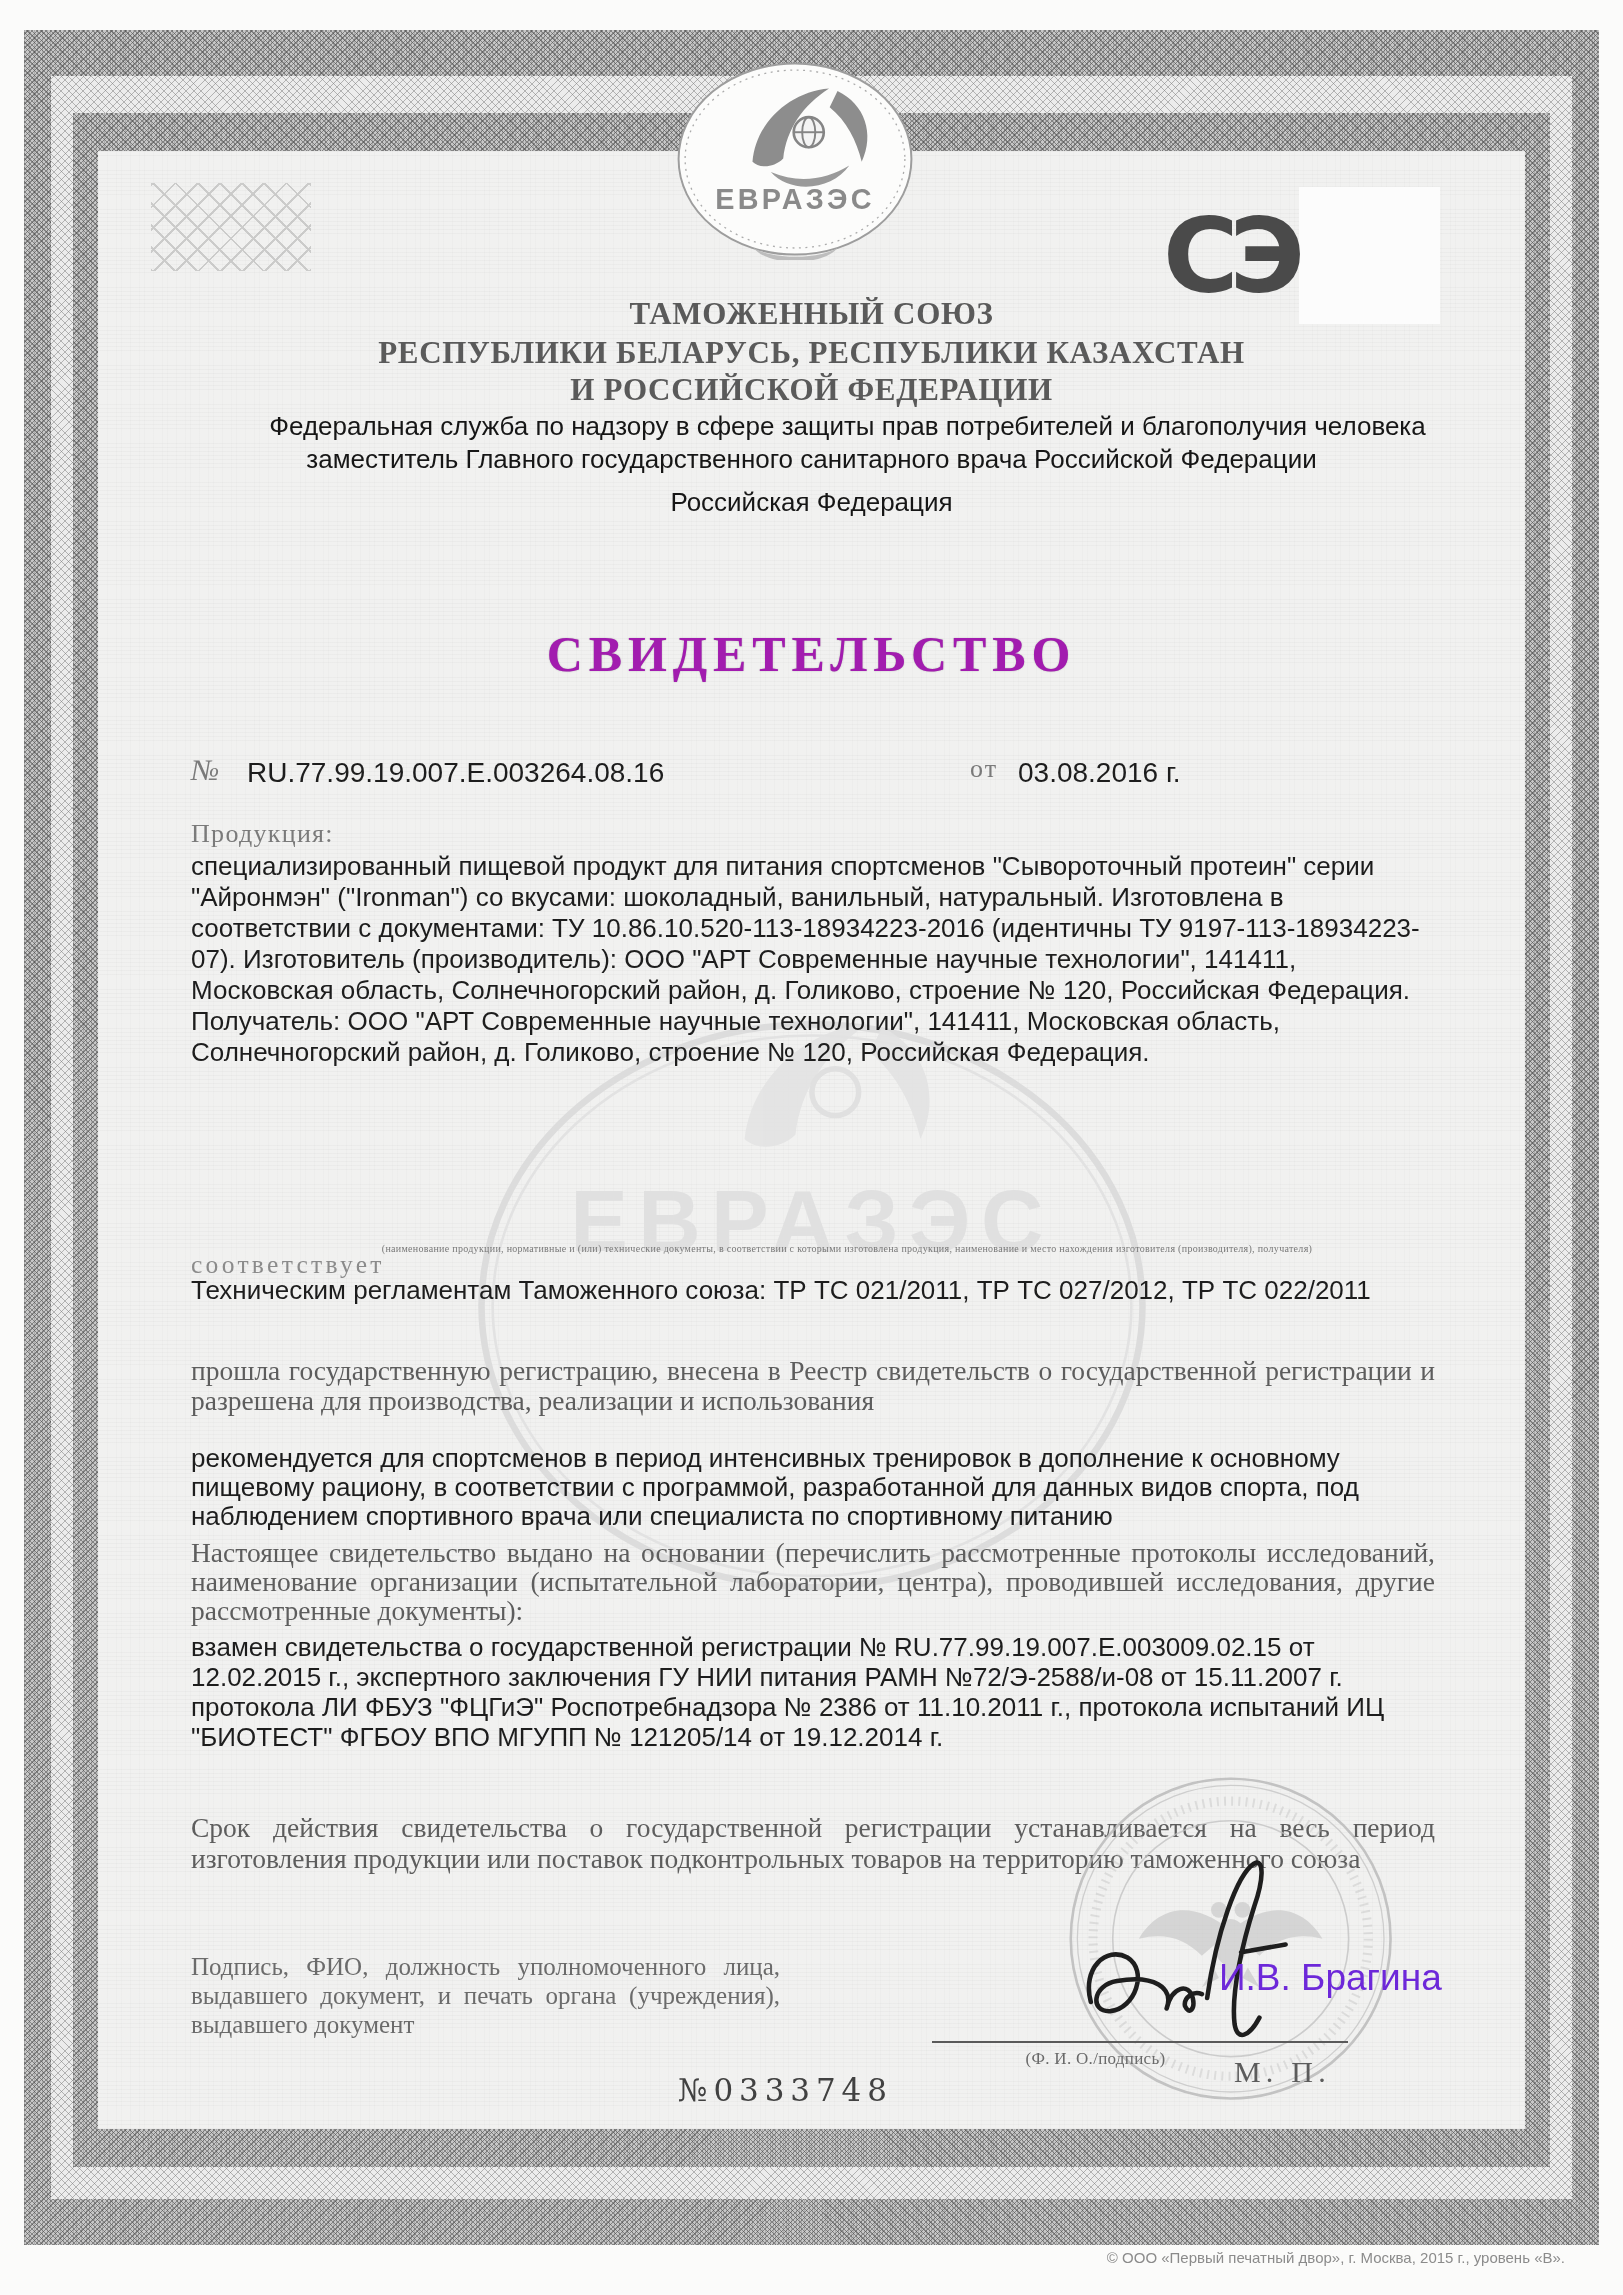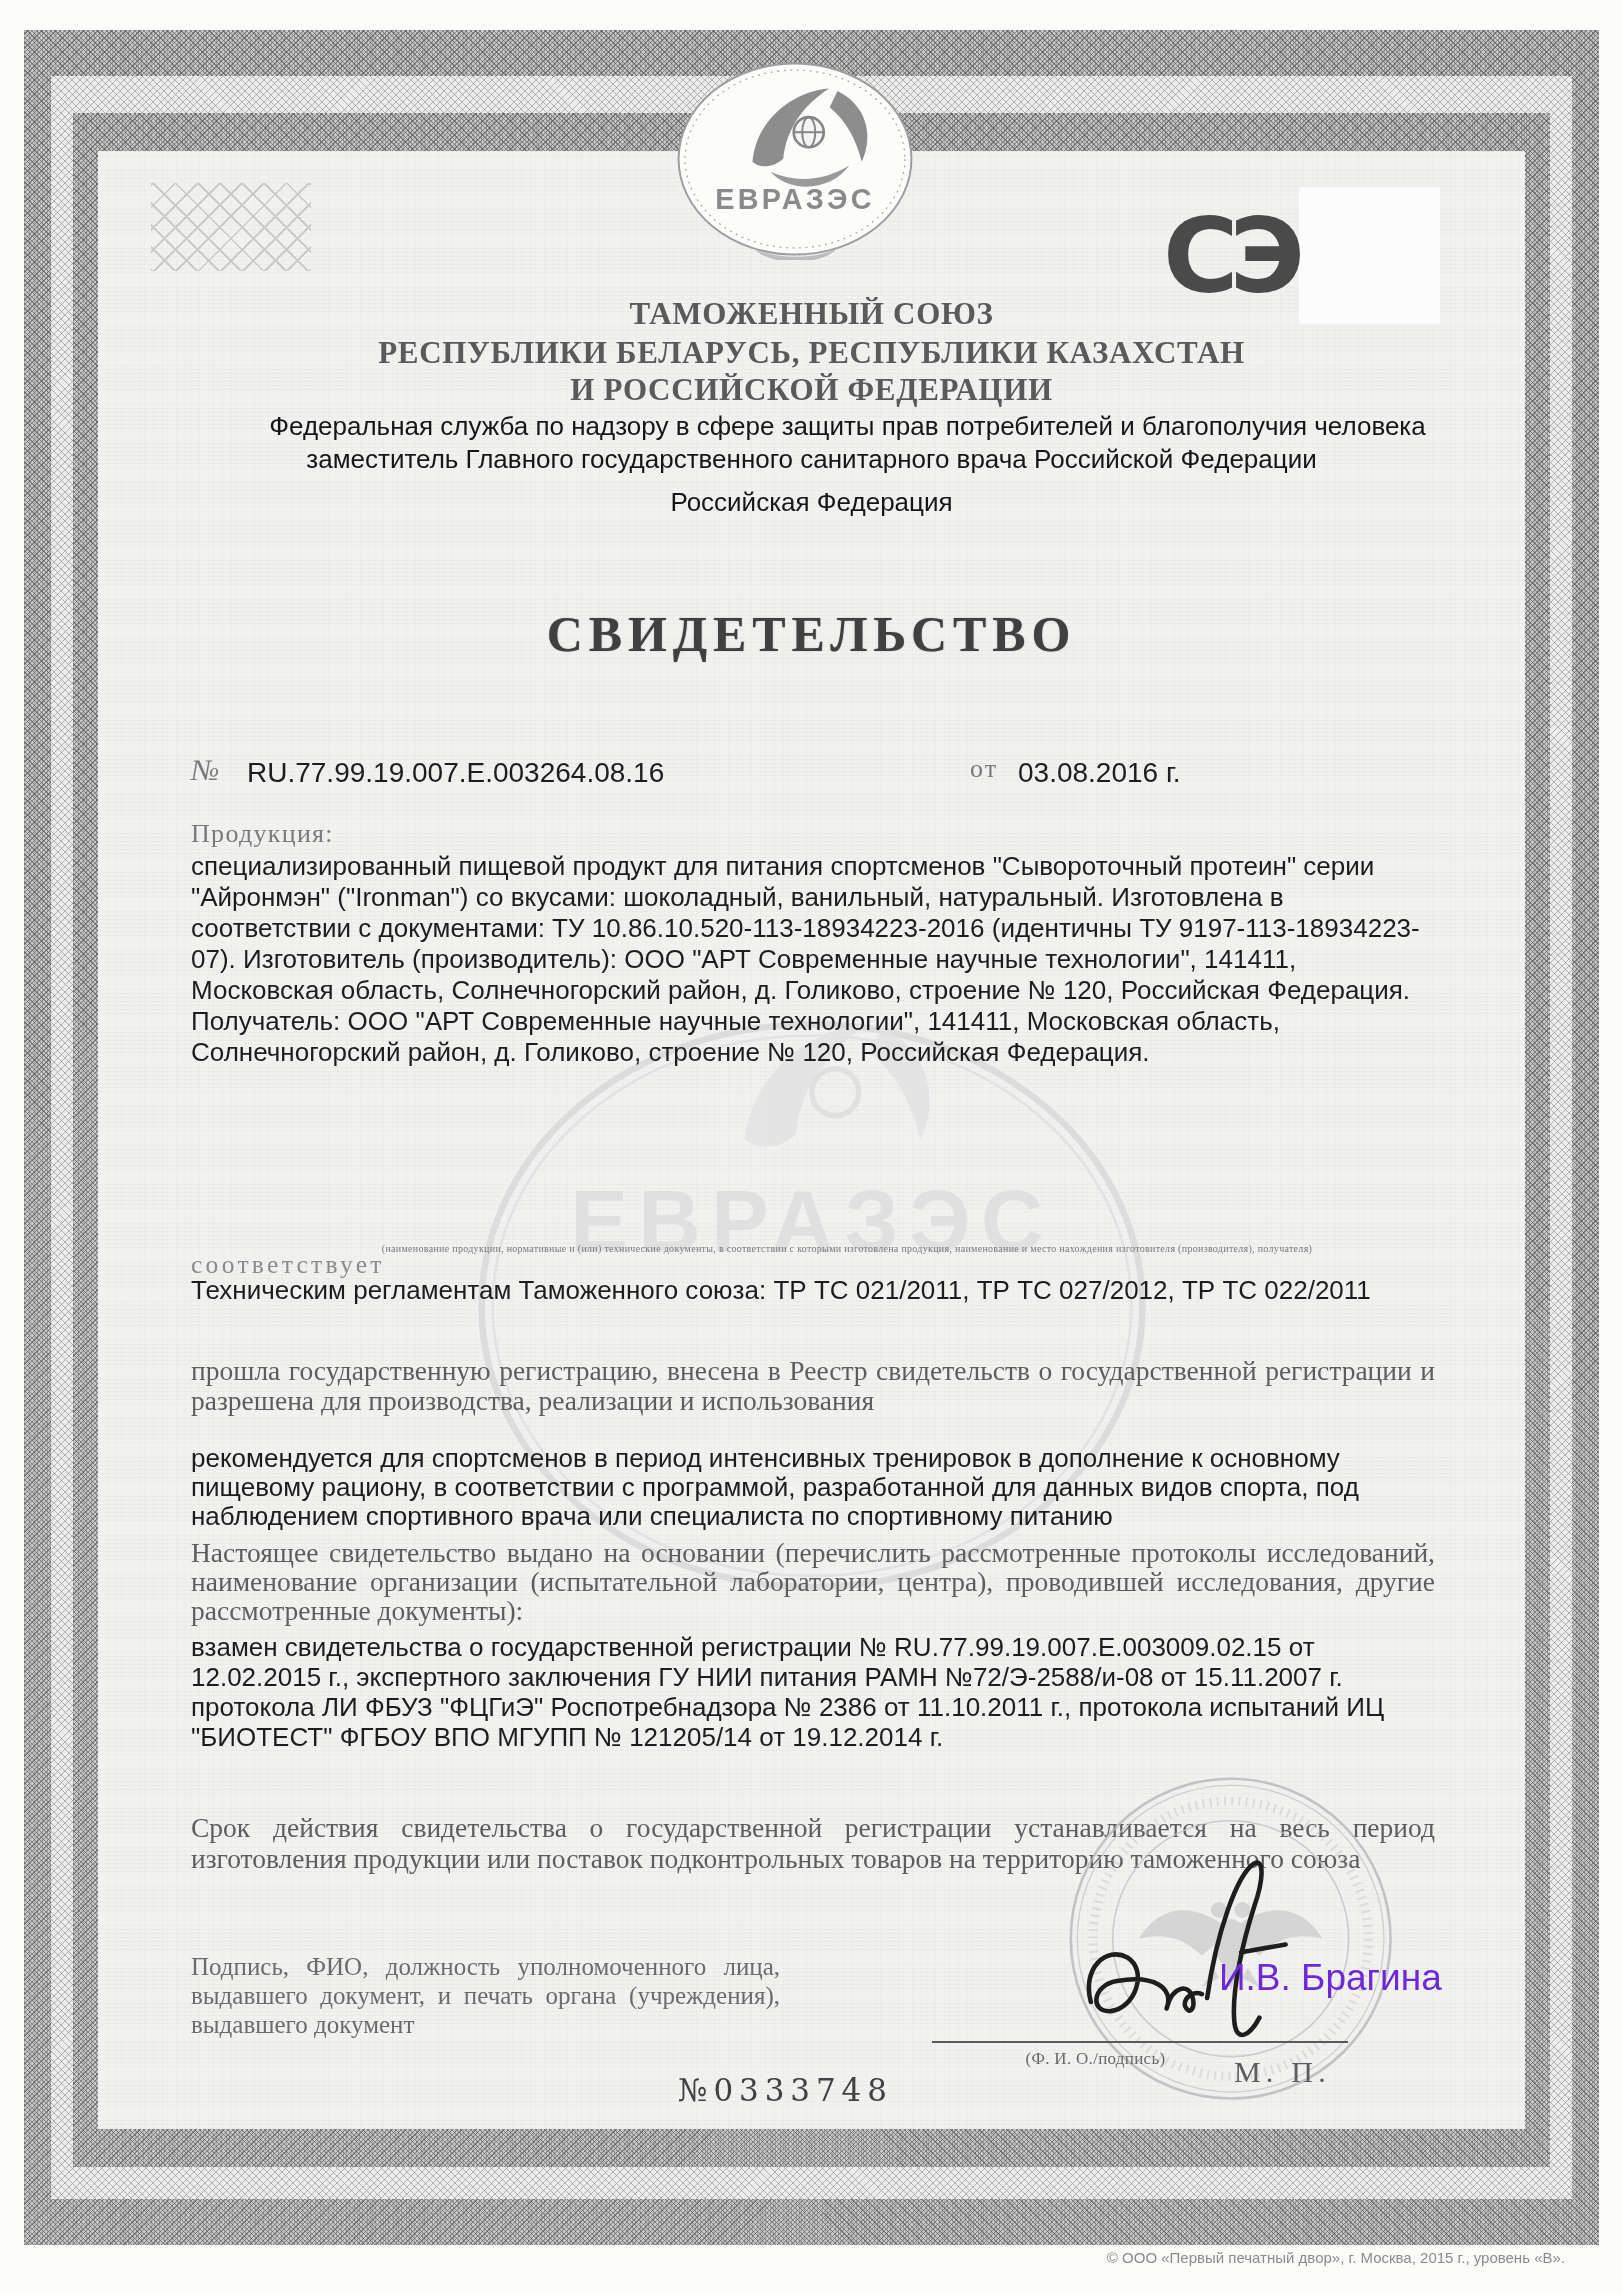--- a/index.html
+++ b/index.html
@@ -37,21 +37,21 @@
       repeating-linear-gradient(-45deg, #a8a8a8 0 2px, rgba(0,0,0,0) 2px 15.7px);
   }
   .white-rect{position:absolute;left:1299px;top:187px;width:141px;height:137px;background:#fcfcfc;}
 
   
   .abs{position:absolute;}
   .ctr{left:98px;width:1427px;text-align:center;}
   .hdr-serif{font-family:"Liberation Serif",serif;font-weight:bold;color:#5a5a5a;font-size:31px;letter-spacing:0.7px;}
   .hdr-sans{font-family:"Liberation Sans",sans-serif;color:#161616;font-size:26px;}
   .cap{font-family:"Liberation Serif",serif;color:#787878;font-size:13px;white-space:nowrap;letter-spacing:0.3px;}
-  .title-main{font-family:"Liberation Serif",serif;font-weight:bold;color:#404040;font-size:50px;letter-spacing:5.9px;text-shadow:0 0 1.3px rgba(80,80,80,.45);}
+  .title-main{font-family:"Liberation Serif",serif;font-weight:bold;color:#a21caf;font-size:50px;letter-spacing:5.9px;text-shadow:0 0 1.3px rgba(80,80,80,.45);margin-top:20px;}
   .title-sub{font-family:"Liberation Serif",serif;font-weight:bold;color:#3e3e3e;font-size:33px;letter-spacing:1.3px;}
   .form-label{font-family:"Liberation Serif",serif;color:#7a7a7a;}
   .typed{font-family:"Liberation Sans",sans-serif;color:#1d1d1d;font-size:26px;line-height:31px;}
   .form-par{font-family:"Liberation Serif",serif;color:#5d5d5d;font-size:27.5px;line-height:30px;text-align:justify;}
   .ce-mark{font-family:"DejaVu Sans",sans-serif;font-weight:bold;color:#4a4a4a;font-size:103px;letter-spacing:-9.2px;}
   .serial{font-family:"DejaVu Serif",serif;color:#414141;font-size:31px;letter-spacing:5.9px;}
   .footer{font-family:"Liberation Sans",sans-serif;color:#8b8b8b;font-size:15px;}
 </style>
 </head>
 <body>

